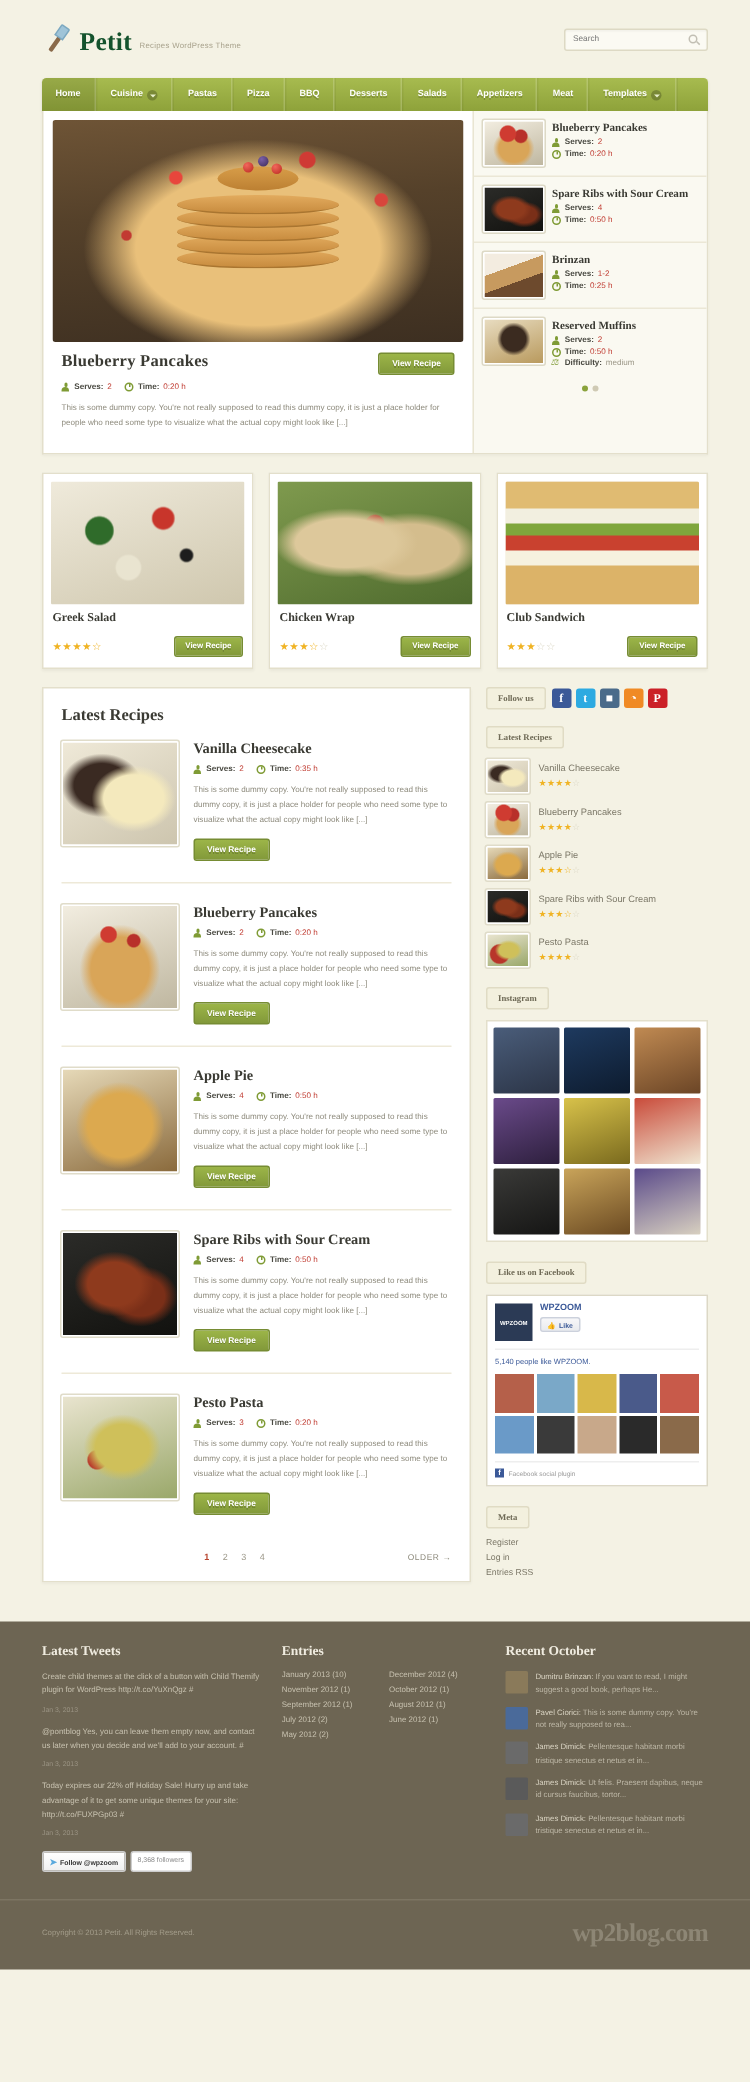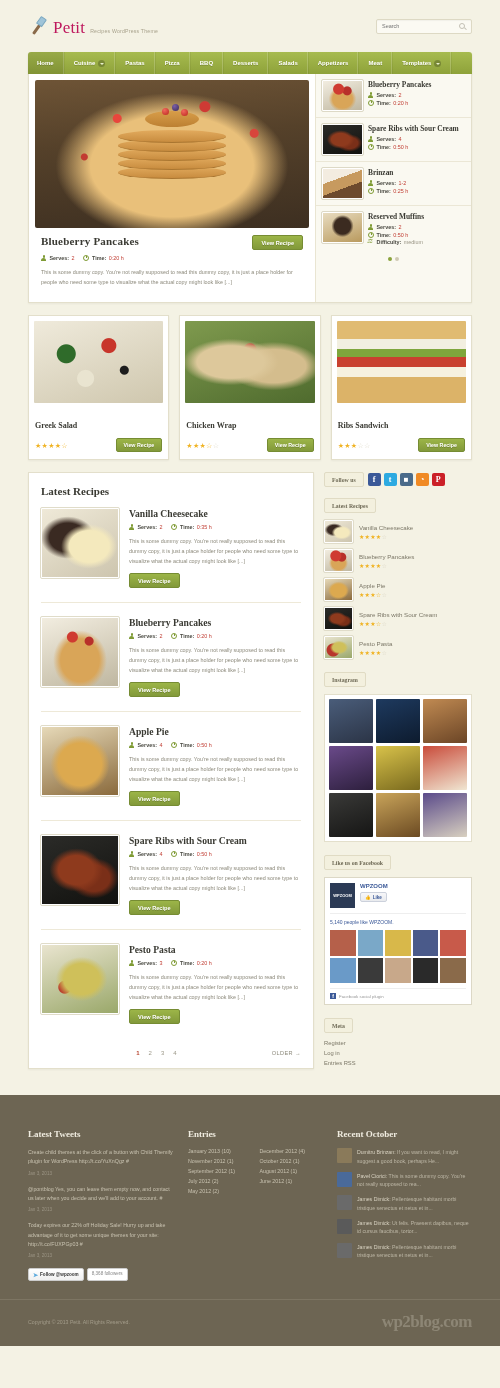--- a/index.html
+++ b/index.html
@@ -19,22 +19,22 @@
   .logo-mark .handle {
     position: absolute; width: 3px; height: 11px; background: #8a6a4a;
     left: 7px; top: 8px; transform: rotate(35deg); border-radius: 1px;
   }
   .logo-mark .head {
     position: absolute; width: 7px; height: 9px; background: #9fc4d8;
     left: 10px; top: 1px; transform: rotate(35deg); border-radius: 1px 1px 0 0;
     border: 1px solid #7ba8c0;
   }
   .brand-name {
-    font-family: "Liberation Serif", serif; font-size: 17px; font-weight: normal;
-    color: #be185d; letter-spacing: 0.2px; line-height: 1;
+    font-family: "Liberation Serif", serif; font-size: 17px; font-weight: bold;
+    color: #14532d; letter-spacing: 0.2px; line-height: 1;
   }
   .brand-tag { font-size: 5.2px; color: #a8a28c; padding-bottom: 2px; letter-spacing: .2px; }
   .search-box {
     margin-left: auto; width: 96px; height: 15px; background: #fbfaf3;
     border: 1px solid #ddd9c4; border-radius: 2px;
     display: flex; align-items: center; padding: 0 5px;
     box-shadow: inset 0 1px 1px rgba(0,0,0,.04);
   }
   .search-box input {
     border: 0; background: transparent; outline: none; flex: 1;
@@ -168,21 +168,21 @@
   }
   .fl-meta { display: flex; flex-direction: column; gap: 1.5px; }
   .dots { display: flex; gap: 3px; justify-content: center; padding: 6px 0 7px; }
   .dot { width: 4px; height: 4px; border-radius: 50%; background: #cfcab4; }
   .dot.on { background: #8aa33c; }
 
   
   .cards { display: flex; gap: 10px; margin-top: 12px; }
   .card { flex: 1; background: #fff; border: 1px solid #e3dfcb; box-shadow: 0 1px 2px rgba(0,0,0,.05); }
   .card-img { height: 82px; margin: 5px 5px 0; border-radius: 1px; }
-  .card-body { padding: 18px 6px 7px; border-radius: 19px; }
+  .card-body { padding: 4px 6px 7px; border-radius: 19px; }
   .card-title {
     font-family: "Liberation Serif", serif; font-size: 8px; font-weight: bold; color: #3a3a33;
   }
   .card-foot { display: flex; align-items: center; margin-top: 8px; }
   .stars { font-size: 7px; letter-spacing: .3px; color: #f0b323; line-height: 1; }
   .stars .off { color: #dcd8c6; }
   .card .btn-green { padding: 3px 7px; font-size: 5.3px; }
 
   .img-salad {
     background:
@@ -312,21 +312,21 @@
           font-weight: bold; display: flex; align-items: center; justify-content: center; }
   .meta-links { display: flex; flex-direction: column; gap: 4px; margin-top: 6px; }
   .meta-links a { font-size: 5.8px; color: #7b7767; text-decoration: none; cursor: pointer; }
 
   
   .footer { background: #6d6553; margin-top: 16px; padding: 14px 28px 18px;
             display: flex; gap: 14px; }
   .fcol { flex: 1; }
   .fcol.wide { flex: 1.08; }
   .f-title { font-family: "Liberation Serif", serif; font-size: 9px; font-weight: bold;
-             color: #f0ece0; margin-bottom: 9px; margin-top: 20px; }
+             color: #f0ece0; margin-bottom: 9px; }
   .tweet { font-size: 5.3px; line-height: 1.75; color: #c8c2b0; margin-bottom: 4px; }
   .tweet-date { font-size: 4.6px; color: #9b9484; margin-bottom: 9px; }
   .arch-grid { display: grid; grid-template-columns: 1fr 1fr; gap: 4px 8px; }
   .arch-item { font-size: 5.3px; color: #c8c2b0; cursor: pointer; }
   .rc-item { display: flex; gap: 5px; margin-bottom: 7px; align-items: flex-start; }
   .rc-av { width: 15px; height: 15px; flex: 0 0 auto; border-radius: 1px; }
   .rc-text { font-size: 5.2px; line-height: 1.6; color: #bdb7a6; }
   .rc-text b { color: #d9d3c2; font-weight: normal; }
   .tw-follow { display: flex; gap: 3px; margin-top: 10px; }
   .tw-btn { display: inline-flex; align-items: center; gap: 2px; background: linear-gradient(#fff,#f0f0f0);
@@ -541,21 +541,21 @@
             <div class="card-title">Chicken Wrap</div>
             <div class="card-foot">
               <div class="stars"><span>★</span><span>★</span><span>★</span><span>☆</span><span class="off">☆</span></div>
               <div class="btn-green">View Recipe</div>
             </div>
           </div>
         </div>
         <div class="card">
           <div class="card-img img-sandwich"></div>
           <div class="card-body">
-            <div class="card-title">Ribs Sandwich</div>
+            <div class="card-title">Club Sandwich</div>
             <div class="card-foot">
               <div class="stars"><span>★</span><span>★</span><span>★</span><span class="off">☆</span><span class="off">☆</span></div>
               <div class="btn-green">View Recipe</div>
             </div>
           </div>
         </div>
       </div>
 
     <div class="main-wrap">
 

